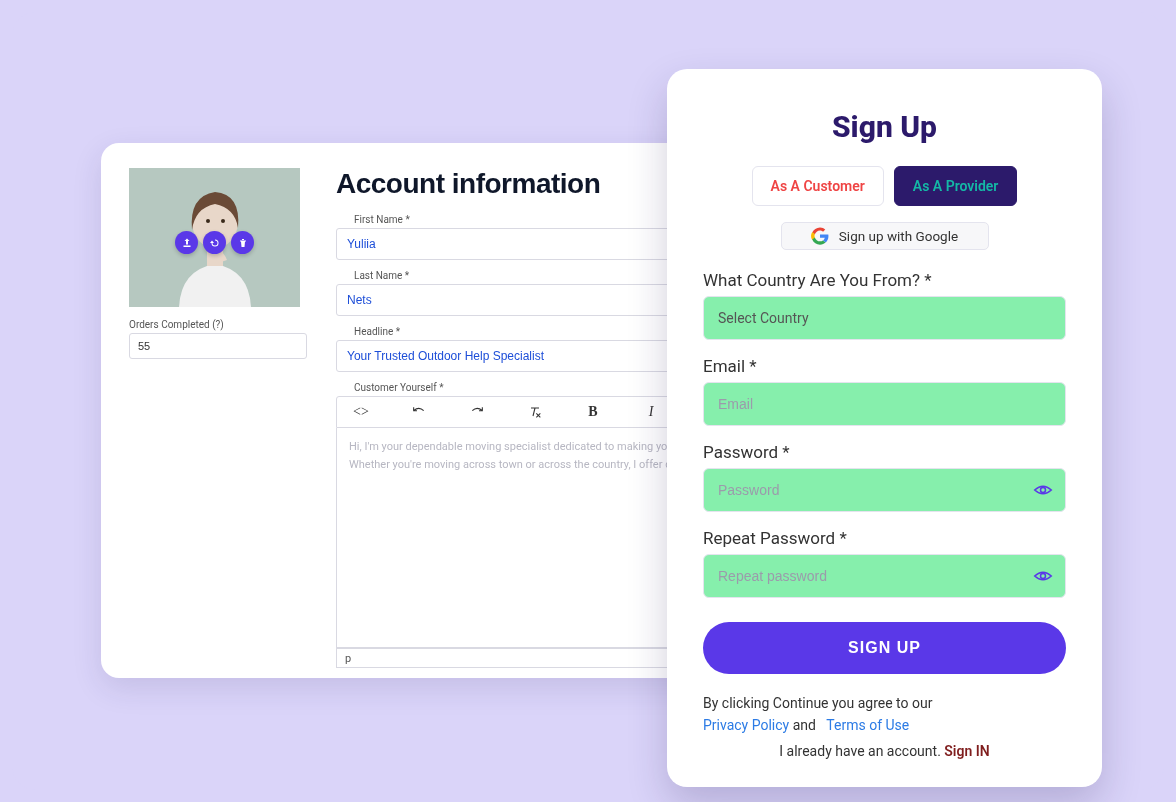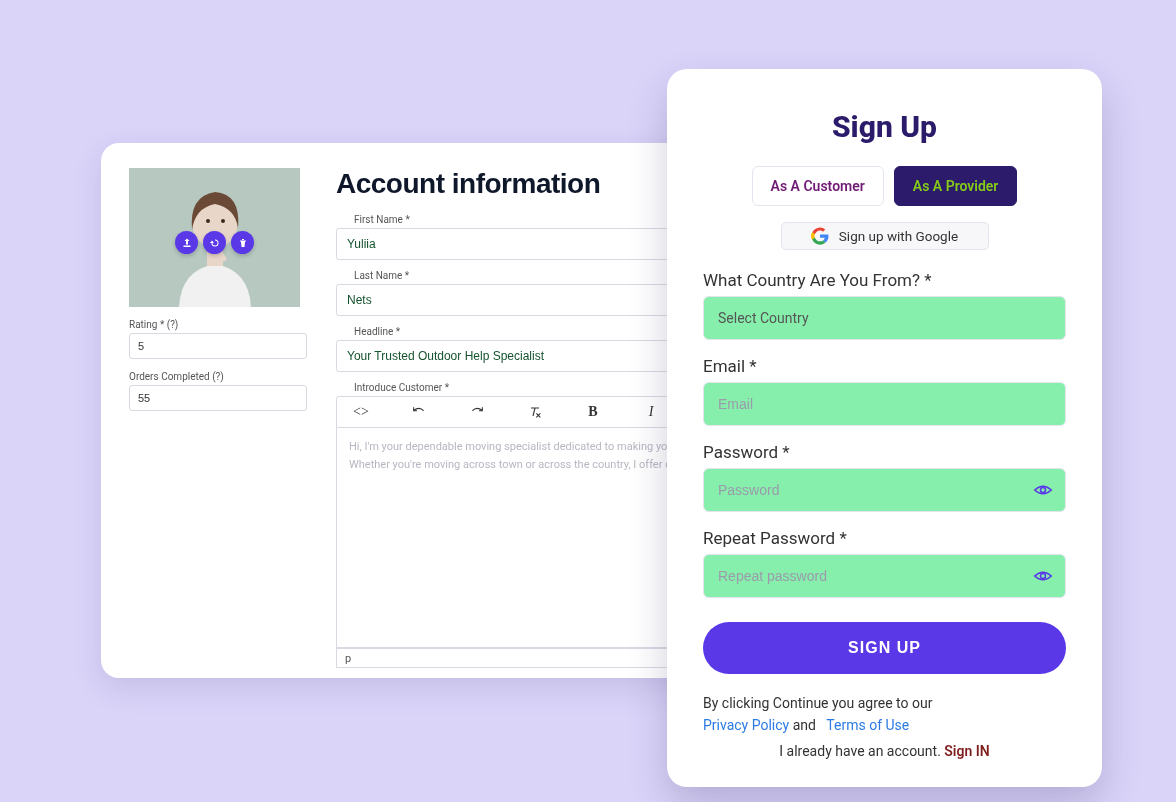--- a/index.html
+++ b/index.html
@@ -51,21 +51,21 @@
   .small-input {
     width: 178px; height: 26px; border:1px solid #d9d9e2; border-radius:3px;
     padding: 0 8px; font-size: 11px; color:#333;
   }
 
   .right-col { flex:1; position:relative; }
   .acct-title { font-family: "Segoe UI", sans-serif; font-size: 28px; font-weight:800; color:#0f172a; margin-bottom:14px; letter-spacing:-0.5px;}
   .fld-label { font-size: 10px; color:#555; display:block; margin-bottom:3px;padding-left:18px;}
   .fld-input {
     width: 100%; height: 32px; border:1px solid #d9d9e2; border-radius:3px;
-    padding: 0 10px; font-size: 12px; color:#14532d; margin-bottom:10px;
+    padding: 0 10px; font-size: 12px; color:#1d4ed8; margin-bottom:10px;
   }
   .editor-toolbar {
     width:100%; height:32px; border:1px solid #d9d9e2; border-radius:3px 3px 0 0;
     display:flex; align-items:center; padding: 0 4px; gap: 18px; background:#fff;
   }
   .tb-btn {
     width: 40px; height: 28px; display:flex; align-items:center; justify-content:center;
     color:#333; font-size:14px; cursor:pointer; border-radius:3px; font-family: Georgia, serif;
   }
   .tb-btn svg { width:16px; height:16px; stroke:#333; fill:none; stroke-width:1.6; }
@@ -87,23 +87,23 @@
     background:#fff; border-radius: 20px;
     box-shadow: 0 18px 40px rgba(30,20,80,0.20);
     padding: 40px 36px 28px;
   }
   .signup-title {
     text-align:center; font-size: 30px; font-weight:800; color:#2c1a6b; margin-bottom: 22px;
   }
   .role-tabs { display:flex; justify-content:center; gap:10px; margin-bottom:16px; }
   .role-tab {
     padding: 11px 18px; border-radius:6px; font-size:14px; font-weight:600; cursor:pointer;
-    border:1px solid #e4e4ee; color:#701a75; background:#fff;
-  }
-  .role-tab.active { background:#2c1a6b; color:#84cc16; border-color:#2c1a6b; }
+    border:1px solid #e4e4ee; color:#ef4444; background:#fff;
+  }
+  .role-tab.active { background:#2c1a6b; color:#14b8a6; border-color:#2c1a6b; }
 
   .google-btn {
     display:flex; align-items:center; gap:10px; justify-content:center;
     margin: 0 auto 20px; width: 208px; height: 28px;
     border:1px solid #e4e4ee; border-radius:5px; font-size:13.5px; color:#333; cursor:pointer;
     background:#f7f7f9;
   }
   .g-logo { width:18px; height:18px; }
 
   .su-label { font-size: 17px; color:#333; margin-bottom:6px; display:block; }
@@ -164,42 +164,38 @@
             </div>
             <div class="avatar-btn">
               <svg viewBox="0 0 24 24">
                   <path d="M6 7 H18 V9 H6 Z M8 9 H16 L15 20 H9 Z M10 4 H14 V6 H10 Z"></path>
                 </svg>
             </div>
           </div>
         </div>
 
         <div class="small-field">
-          <label class="small-label">Rating * (?)</label>
-          <input class="small-input" value="5" style="">
-        </div>
-        <div class="small-field">
           <label class="small-label">Orders Completed (?)</label>
           <input class="small-input" value="55" style="">
         </div>
       </div>
 
       <div class="right-col">
         <h2 class="acct-title">Account information</h2>
 
         <label class="fld-label">First Name *</label>
         <input class="fld-input" value="Yuliia" style="">
 
         <label class="fld-label">Last Name *</label>
         <input class="fld-input" value="Nets" style="">
 
         <label class="fld-label">Headline *</label>
         <input class="fld-input" value="Your Trusted Outdoor Help Specialist" style="">
 
-        <label class="fld-label">Introduce Customer *</label>
+        <label class="fld-label">Customer Yourself *</label>
 
         <div class="editor-toolbar">
           <div class="tb-btn">
               <span>&lt;&gt;</span>
             </div>
           <div class="tb-btn">
             <svg viewBox="0 0 24 24">
                 <path d="M9 10 L4 10 L4 5 M4 10 Q12 3 19 10"></path>
               </svg>
           </div>

